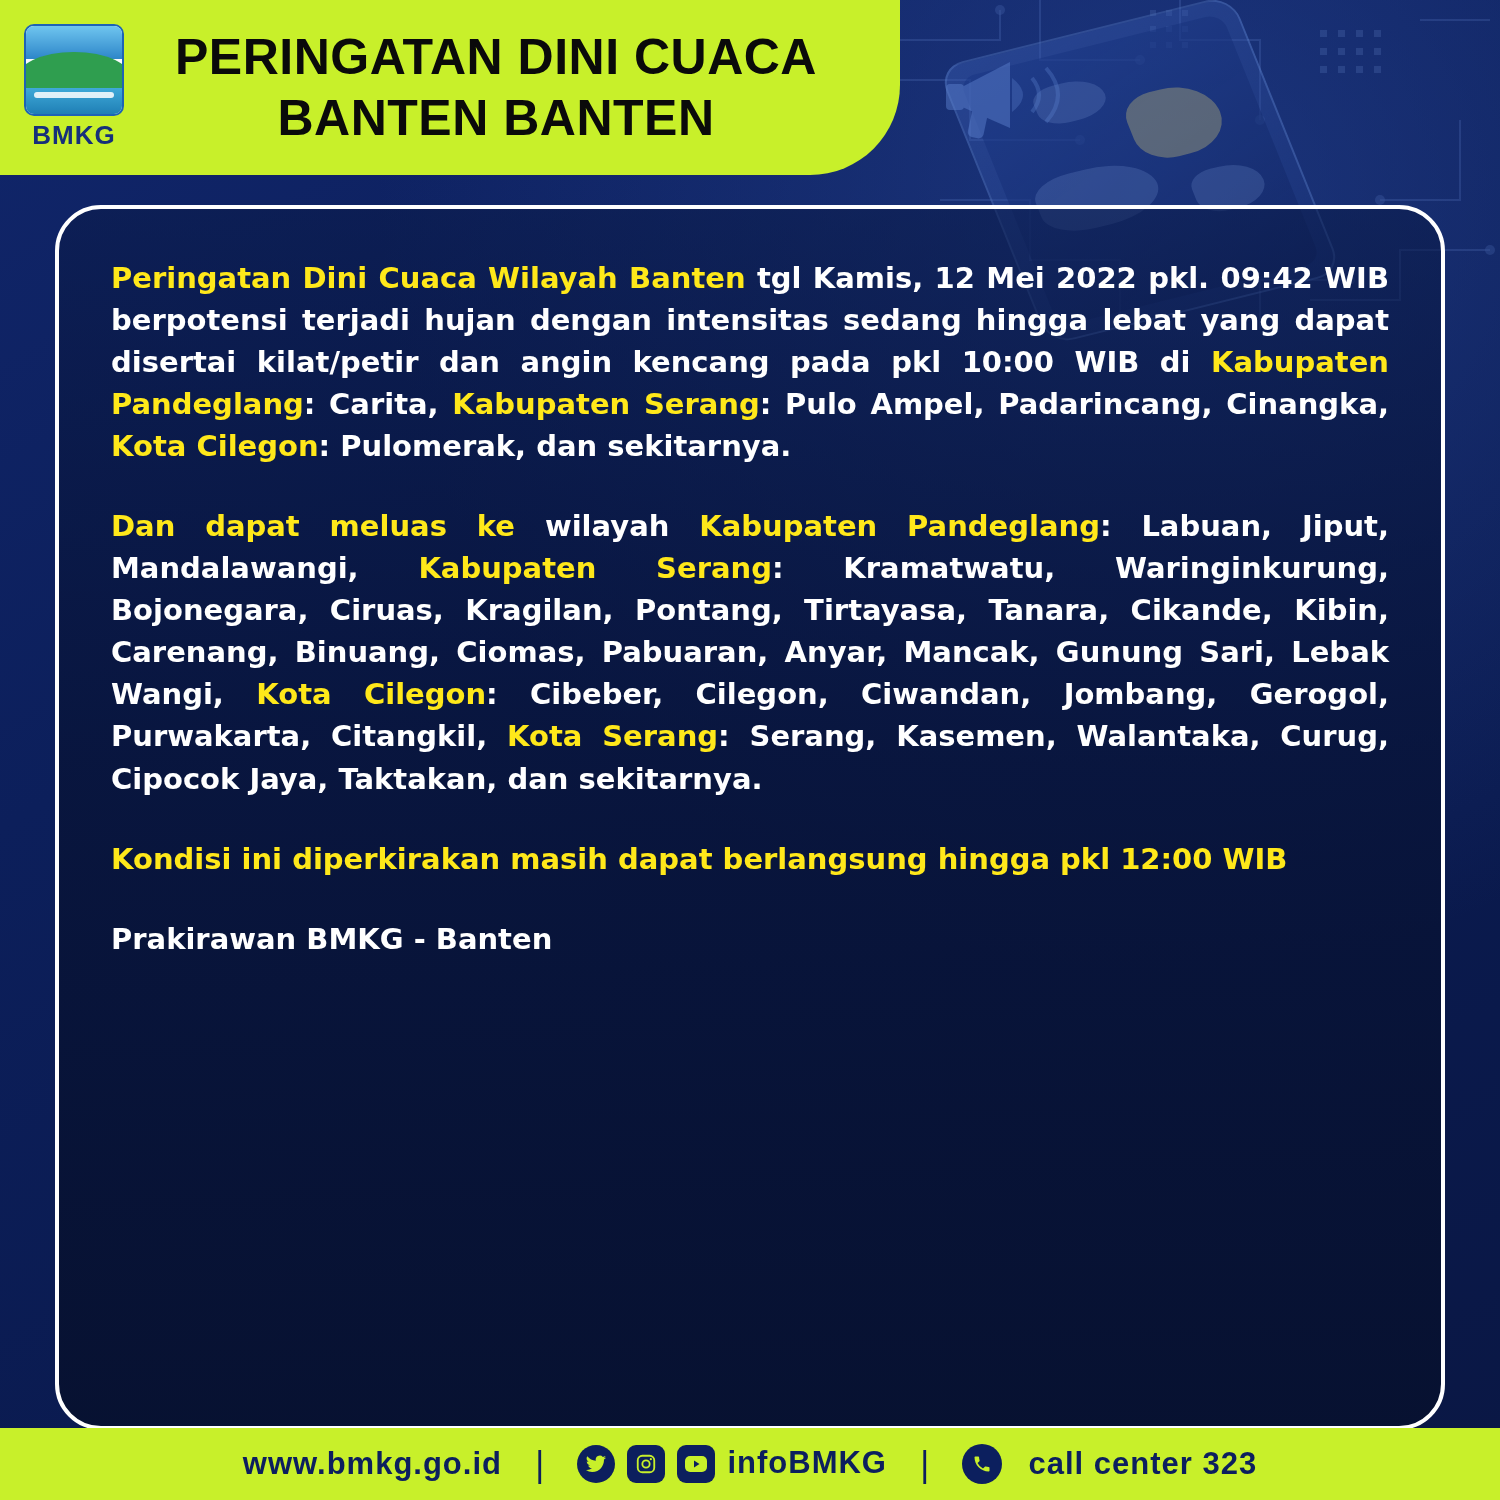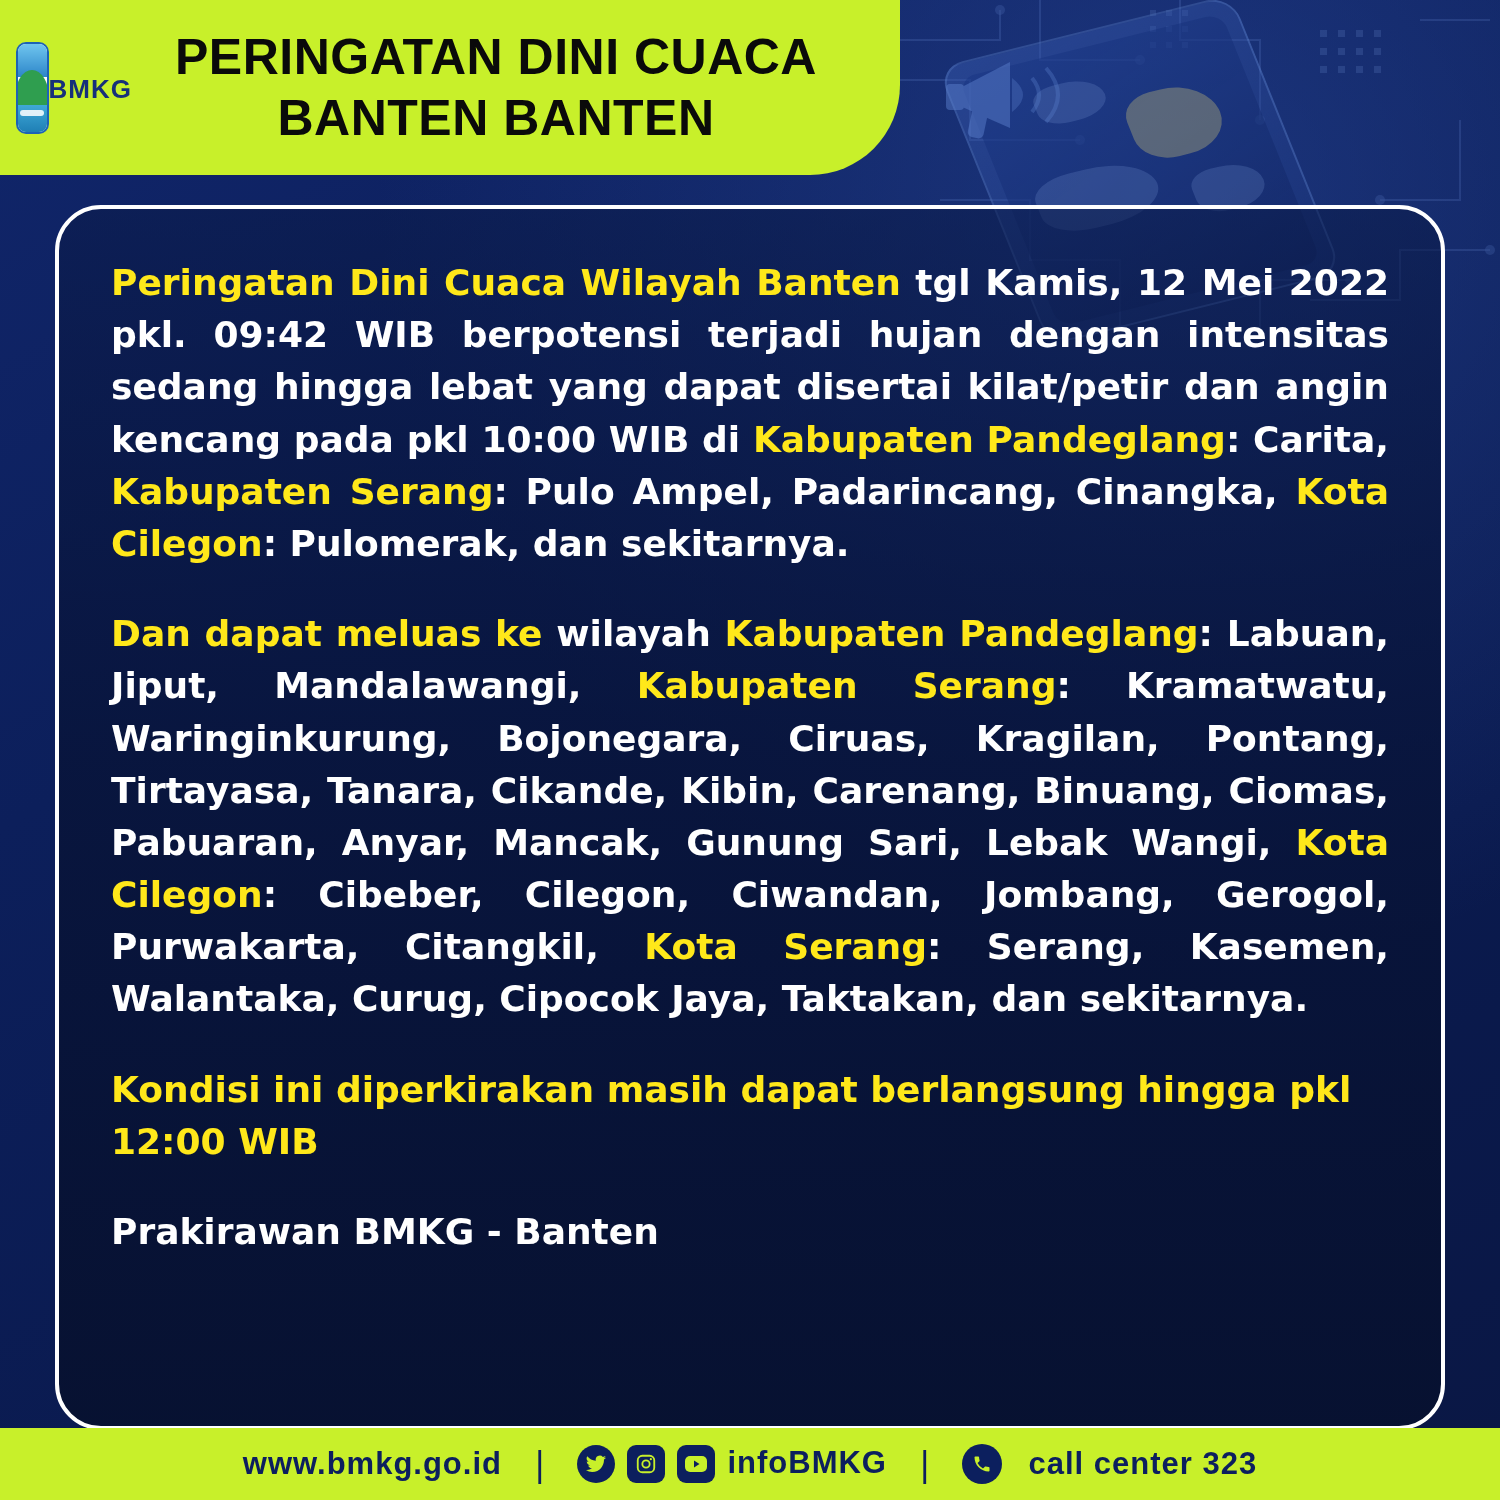--- a/index.html
+++ b/index.html
@@ -53,21 +53,21 @@
   
   .header-bar {
     position: absolute; top: 0; left: 0;
     width: 900px; height: 175px;
     background: #c8f02a;
     border-bottom-right-radius: 90px;
     display: flex; align-items: center;
   }
   .logo-box {
     width: 132px; height: 175px;
-    display: flex; flex-direction: row;
+    display: flex; flex-direction: column;
     align-items: center; justify-content: center;
     padding-left: 16px;
   }
   .logo-emblem {
     width: 100px; height: 92px;
     border-radius: 10px;
     background: linear-gradient(180deg,#ffffff 0%, #f2f7ff 100%);
     border: 2px solid #1e63b5;
     position: relative; overflow: hidden;
   }
@@ -94,21 +94,21 @@
     left: 55px; top: 205px;
     width: 1390px; height: 1225px;
     border: 4px solid #ffffff;
     border-radius: 46px;
     background: linear-gradient(180deg, rgba(10,26,72,0.55) 0%, rgba(8,20,58,0.85) 45%, rgba(7,17,48,0.95) 100%);
     padding: 48px 52px;
   }
   .body-text {
     font-family: "DejaVu Sans", sans-serif;
     color: #ffffff;
-    font-size: 36px;
+    font-size: 29px;
     line-height: 1.45;
     text-align: justify;
     font-weight: 700;
   }
   .body-text .hl { color: #ffe81a; }
   .para { margin-bottom: 38px; }
   .para.last { margin-bottom: 4px; }
   .para-yellow { color: #ffe81a; font-weight: 700; text-align: left; }
   .para-plain { text-align: left; font-weight: 700; }
 

